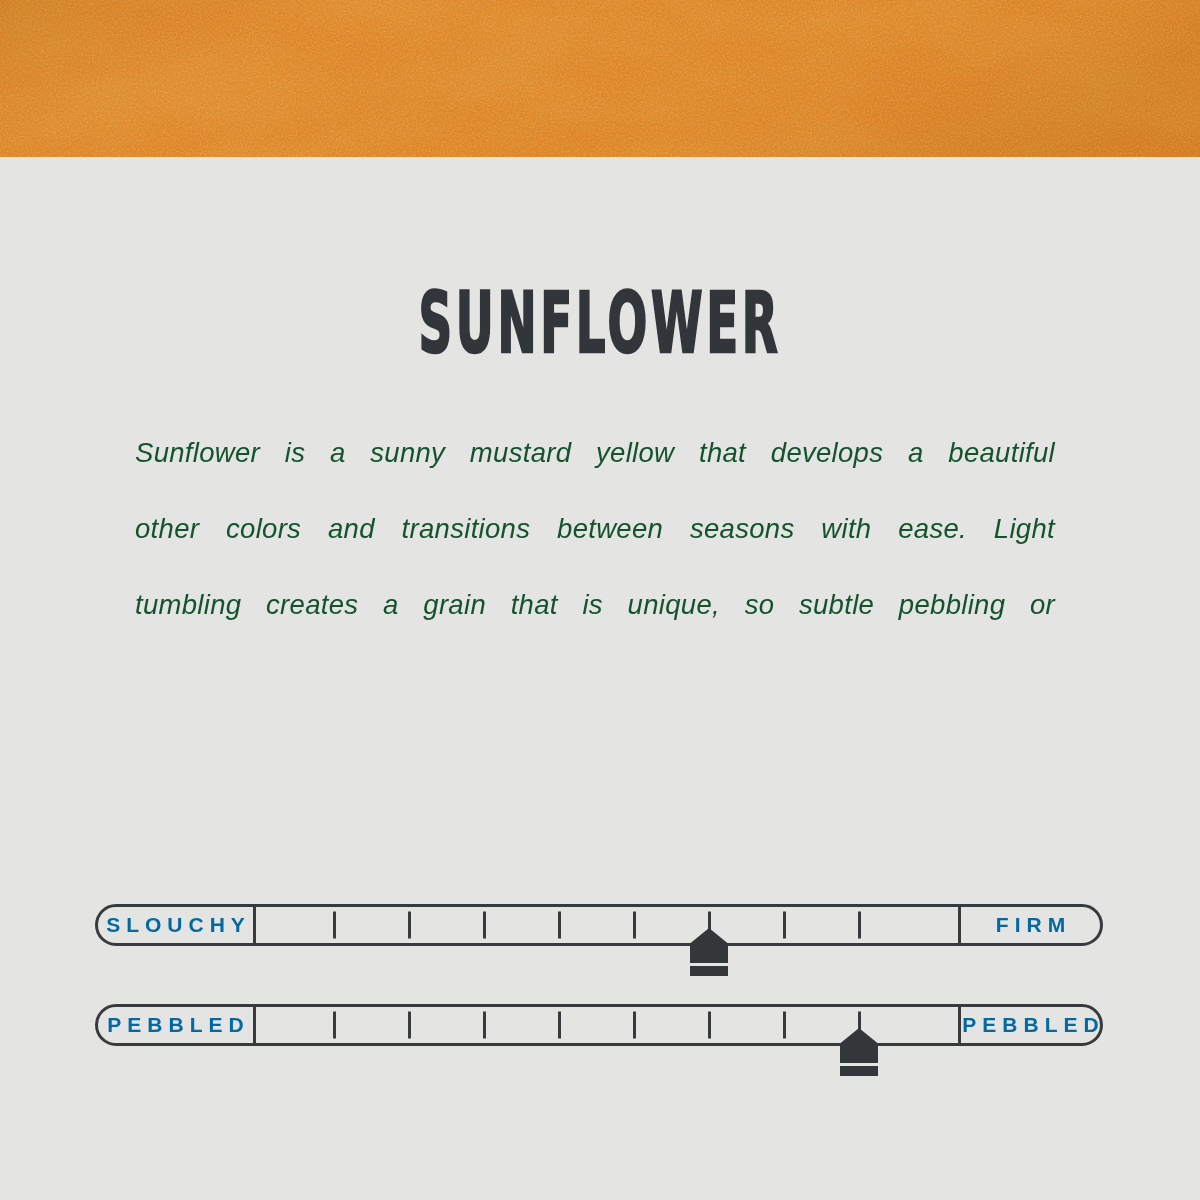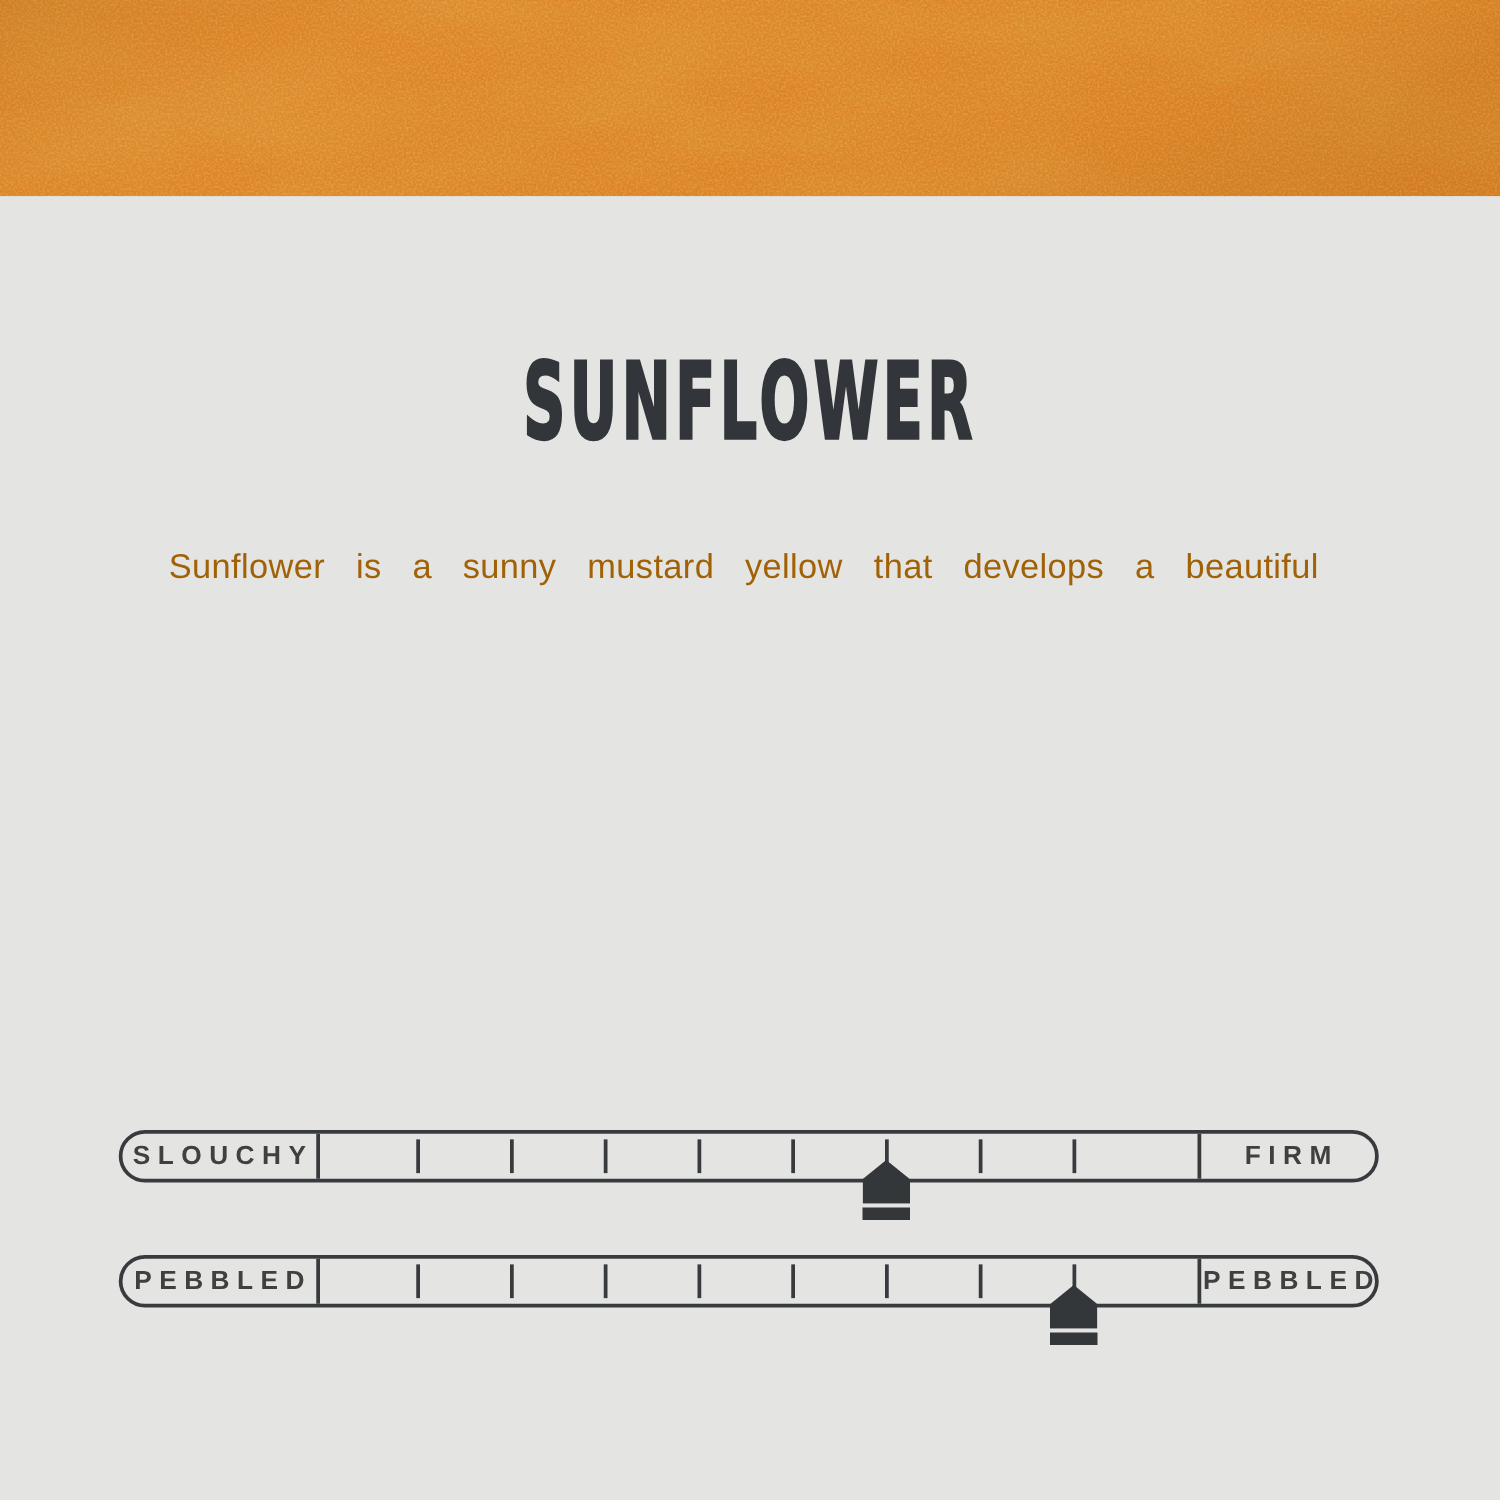--- a/index.html
+++ b/index.html
@@ -43,21 +43,22 @@
     white-space: nowrap;
   }
 
   
   .desc {
     position: absolute;
     left: 135px; top: 415px;
     width: 920px;
     font-size: 27.5px;
     letter-spacing: 0.3px;
-    color: #a16207;
+    color: #14532d;
+    font-style: italic;
   }
   .desc-line {
     height: 76px;
     line-height: 76px;
     text-align: justify;
     text-align-last: justify;
     white-space: nowrap;
   }
 
   
@@ -75,21 +76,21 @@
     position: absolute;
     top: 0; bottom: 0;
     box-sizing: border-box;
     display: flex;
     align-items: center;
     justify-content: center;
     font-weight: bold;
     font-size: 21px;
     letter-spacing: 6px;
     text-indent: 6px;
-    color: #404040;
+    color: #0369a1;
   }
   .scale-label.left  { left: 0;  width: 158px; border-right: 3px solid #383b3e; }
   .scale-label.right { right: 0; width: 142px; border-left: 3px solid #383b3e; }
   .tick {
     position: absolute;
     width: 3px; height: 27px;
     top: 50%;
     transform: translateY(-50%);
     background: #383b3e;
   }
@@ -143,20 +144,22 @@
       <rect x="0" y="0" width="1200" height="157" fill="url(#sheen)"></rect>
     </svg>
   </div>
 
   <h1 class="title">
     <span class="title-inner">SUNFLOWER</span>
   </h1>
 
   <div class="desc">
       <div class="desc-line">Sunflower is a sunny mustard yellow that develops a beautiful</div>
+      <div class="desc-line">other colors and transitions between seasons with ease. Light</div>
+      <div class="desc-line">tumbling creates a grain that is unique, so subtle pebbling or</div>
     </div>
 
   <div>
       <div class="scale" style="top: 904px;">
         <div class="scale-label left">SLOUCHY</div>
         <div class="scale-label right">FIRM</div>
         <div class="tick" style="left: 234.5px;"></div>
         <div class="tick" style="left: 309.5px;"></div>
         <div class="tick" style="left: 384.5px;"></div>
         <div class="tick" style="left: 459.5px;"></div>

